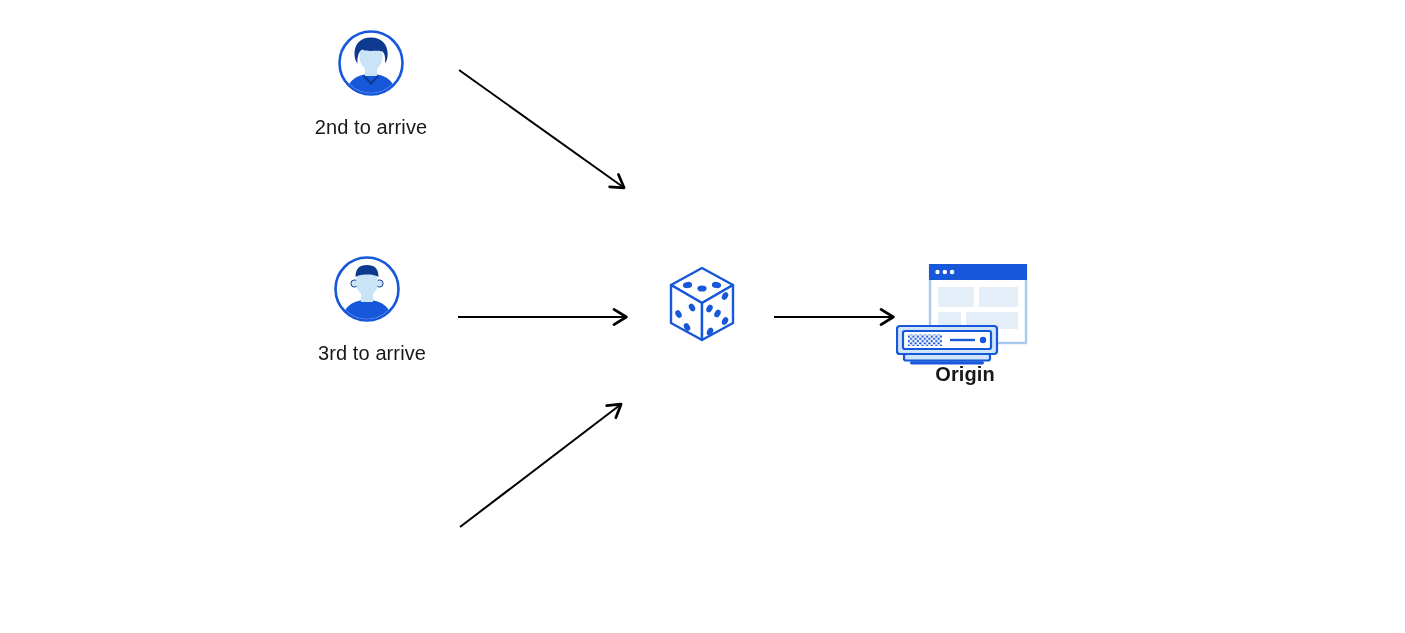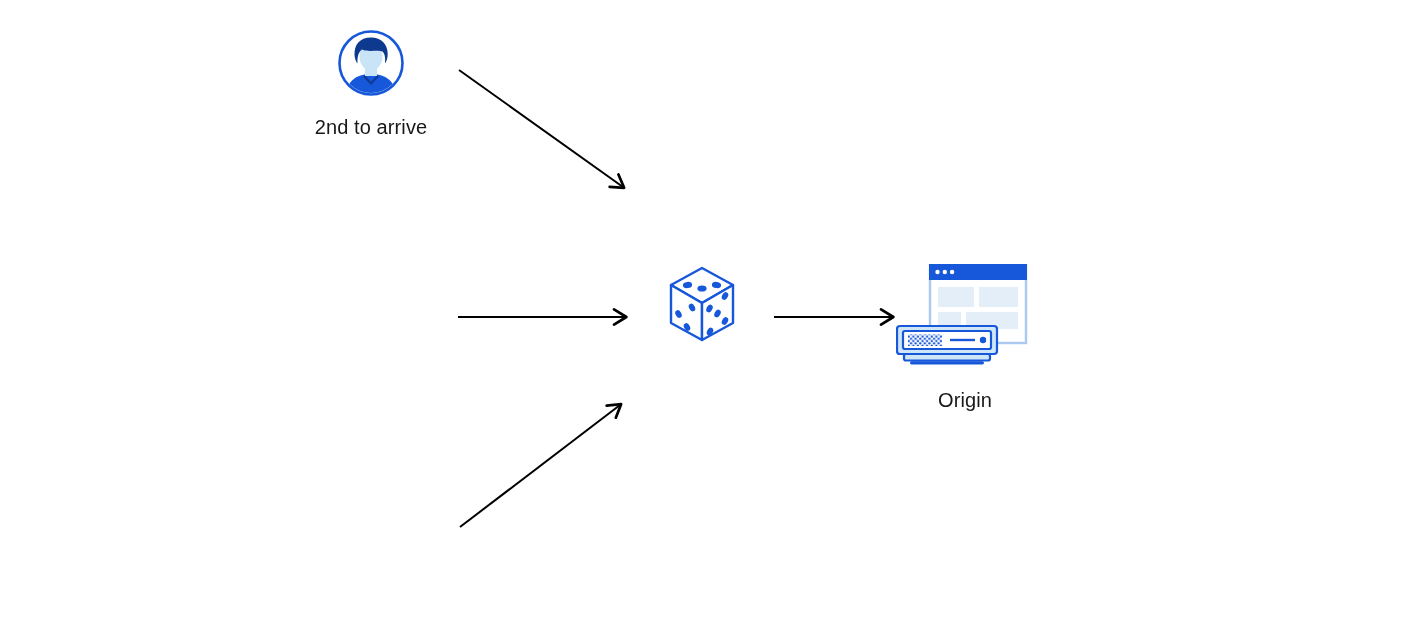--- a/index.html
+++ b/index.html
@@ -63,20 +63,39 @@
         <path d="M7,66 C10,49 20,44 33,44 C46,44 56,49 59,66 Z" fill="var(--accent)"></path>
         <path d="M26,46 L33,53.5 L40,46" fill="none" stroke="var(--navy)" stroke-width="2"></path>
         <rect x="27" y="33" width="12" height="13" fill="var(--face)"></rect>
         <ellipse cx="33" cy="26.5" rx="11.5" ry="14" fill="var(--face)"></ellipse>
         <path d="M33,7.5 C21.5,7.5 16,15 16.5,25 C16.8,29 18,31.8 19.5,33.5 C19.2,26.5 20.5,22 24,19.5 C30.5,22.5 40,19.5 44.5,21.5 C47.5,24.5 47.3,29.5 47,33.5 C48.5,31.5 49.6,28.5 49.7,24.5 C50,14.5 43.5,7.5 33,7.5 Z" fill="var(--navy)"></path>
       </g>
     </svg>
     <div class="node-label" style="left:-57px;top:85px;text-align:center;">2nd to arrive</div>
   </div>
 
+  <div class="node" style="left:334px;top:256px;">
+    <svg width="66" height="66" viewBox="0 0 66 66">
+      <defs>
+          <clipPath id="clipB">
+            <circle cx="33" cy="33" r="30"></circle>
+          </clipPath>
+        </defs>
+      <circle cx="33" cy="33" r="31.5" fill="#fff" stroke="var(--accent)" stroke-width="2.6"></circle>
+      <g clip-path="url(#clipB)">
+        <path d="M7,66 C10,49 20,44 33,44 C46,44 56,49 59,66 Z" fill="var(--accent)"></path>
+        <rect x="27" y="33" width="12" height="13" fill="var(--face)"></rect>
+        <circle cx="20.5" cy="27.5" r="3.6" fill="var(--face)" stroke="var(--navy)" stroke-width="1"></circle>
+        <circle cx="45.5" cy="27.5" r="3.6" fill="var(--face)" stroke="var(--navy)" stroke-width="1"></circle>
+        <ellipse cx="33" cy="26.5" rx="11" ry="13.5" fill="var(--face)"></ellipse>
+        <path d="M21.5,21 C21.5,12.5 25.5,9 33,9 C40.5,9 44.5,12.5 44.5,21 C40.5,17.5 25.5,17.5 21.5,21 Z" fill="var(--navy)"></path>
+      </g>
+    </svg>
+    <div class="node-label" style="left:-52px;top:85px;">3rd to arrive</div>
+  </div>
 
 
   <div class="node" style="left:667px;top:265px;">
     <svg width="70" height="78" viewBox="0 0 70 78">
       <g stroke="var(--accent)" stroke-width="2.4" stroke-linejoin="round" fill="#fff">
         <path d="M35,3 L66,20 L35,38 L4,20 Z"></path>
         <path d="M4,20 L35,38 L35,75 L4,58 Z"></path>
         <path d="M35,38 L66,20 L66,58 L35,75 Z"></path>
       </g>
       <g fill="var(--accent)">
@@ -122,16 +141,16 @@
         </defs>
         <rect x="1" y="62" width="100" height="28" rx="3" fill="var(--casing)" stroke="var(--accent)" stroke-width="2.2"></rect>
         <rect x="7" y="67" width="88" height="18" rx="2" fill="#fff" stroke="var(--accent)" stroke-width="2.2"></rect>
         <rect x="12" y="70.5" width="34" height="11.5" fill="url(#vents)"></rect>
         <line x1="54" y1="76" x2="79" y2="76" stroke="var(--accent)" stroke-width="2.4"></line>
         <circle cx="87" cy="76" r="3.2" fill="var(--accent)"></circle>
         <rect x="8" y="90" width="86" height="6.5" rx="2" fill="var(--casing)" stroke="var(--accent)" stroke-width="2.2"></rect>
         <rect x="14" y="97.2" width="74" height="3.2" rx="1.6" fill="var(--accent)"></rect>
       </g>
     </svg>
-    <div class="node-label" style="left:-21px;top:124px;">Origin</div>
+    <div class="node-label" style="left:-21px;top:98px;font-weight:bold;">Origin</div>
   </div>
 
 </div>
 
 </body></html>

